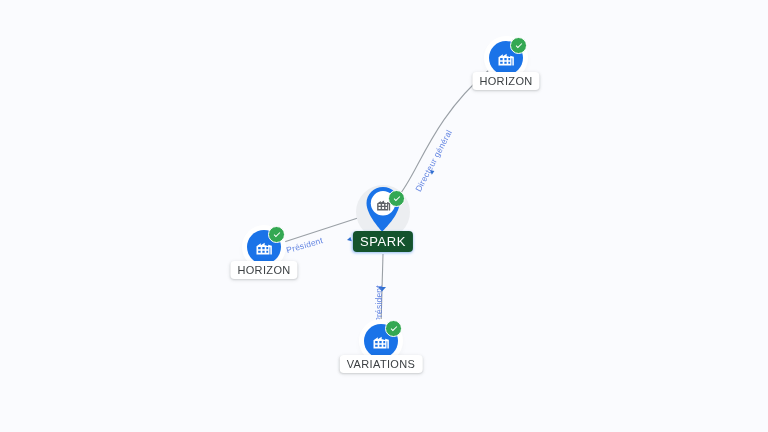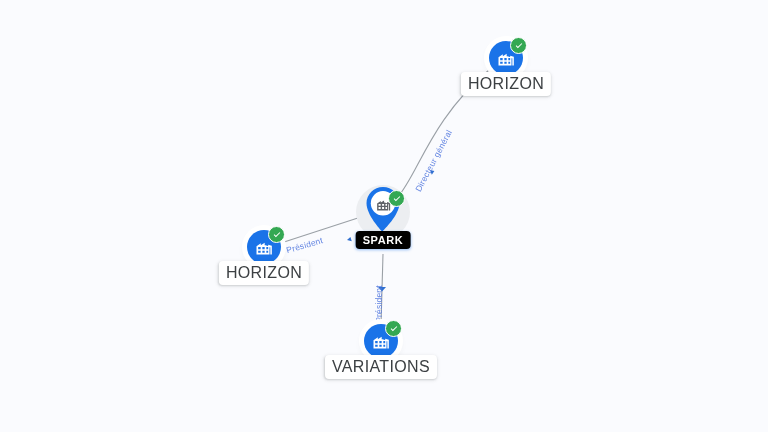--- a/index.html
+++ b/index.html
@@ -56,21 +56,21 @@
   }
   .check-badge svg { display: block; }
 
   .node-label {
     position: absolute;
     left: 50%;
     top: 50%;
     transform: translate(-50%, 14px);
     background: #ffffff;
     color: #3c4043;
-    font-size: 16px;
+    font-size: 11px;
     letter-spacing: 0.35px;
     white-space: nowrap;
     padding: 3px 7px 3px 7px;
     border-radius: 4px;
     box-shadow: 0 1px 2px rgba(60,64,67,0.18), 0 1px 4px rgba(60,64,67,0.10);
     z-index: 5;
   }
 
   
   .node-selected .halo {
@@ -85,24 +85,24 @@
     position: absolute;
     left: 50%; top: 50%;
     transform: translate(-50%, -55%);
     width: 40px; height: 50px;
   }
   .pin-wrap svg { display: block; }
   .node-selected .check-badge {
     transform: translate(5px, -22px);
   }
   .node-selected .node-label {
-    background: #000000;
+    background: #14532d;
     color: #ffffff;
-    font-weight: bold;
-    font-size: 11px;
+    font-weight: normal;
+    font-size: 13px;
     letter-spacing: 0.6px;
     transform: translate(-50%, 19px);
     box-shadow: 0 1px 3px rgba(26,115,232,0.45);
   }
 
   .edge-label {
     position: absolute;
     color: #5b7fe0;
     font-size: 8.5px;
     white-space: nowrap;

